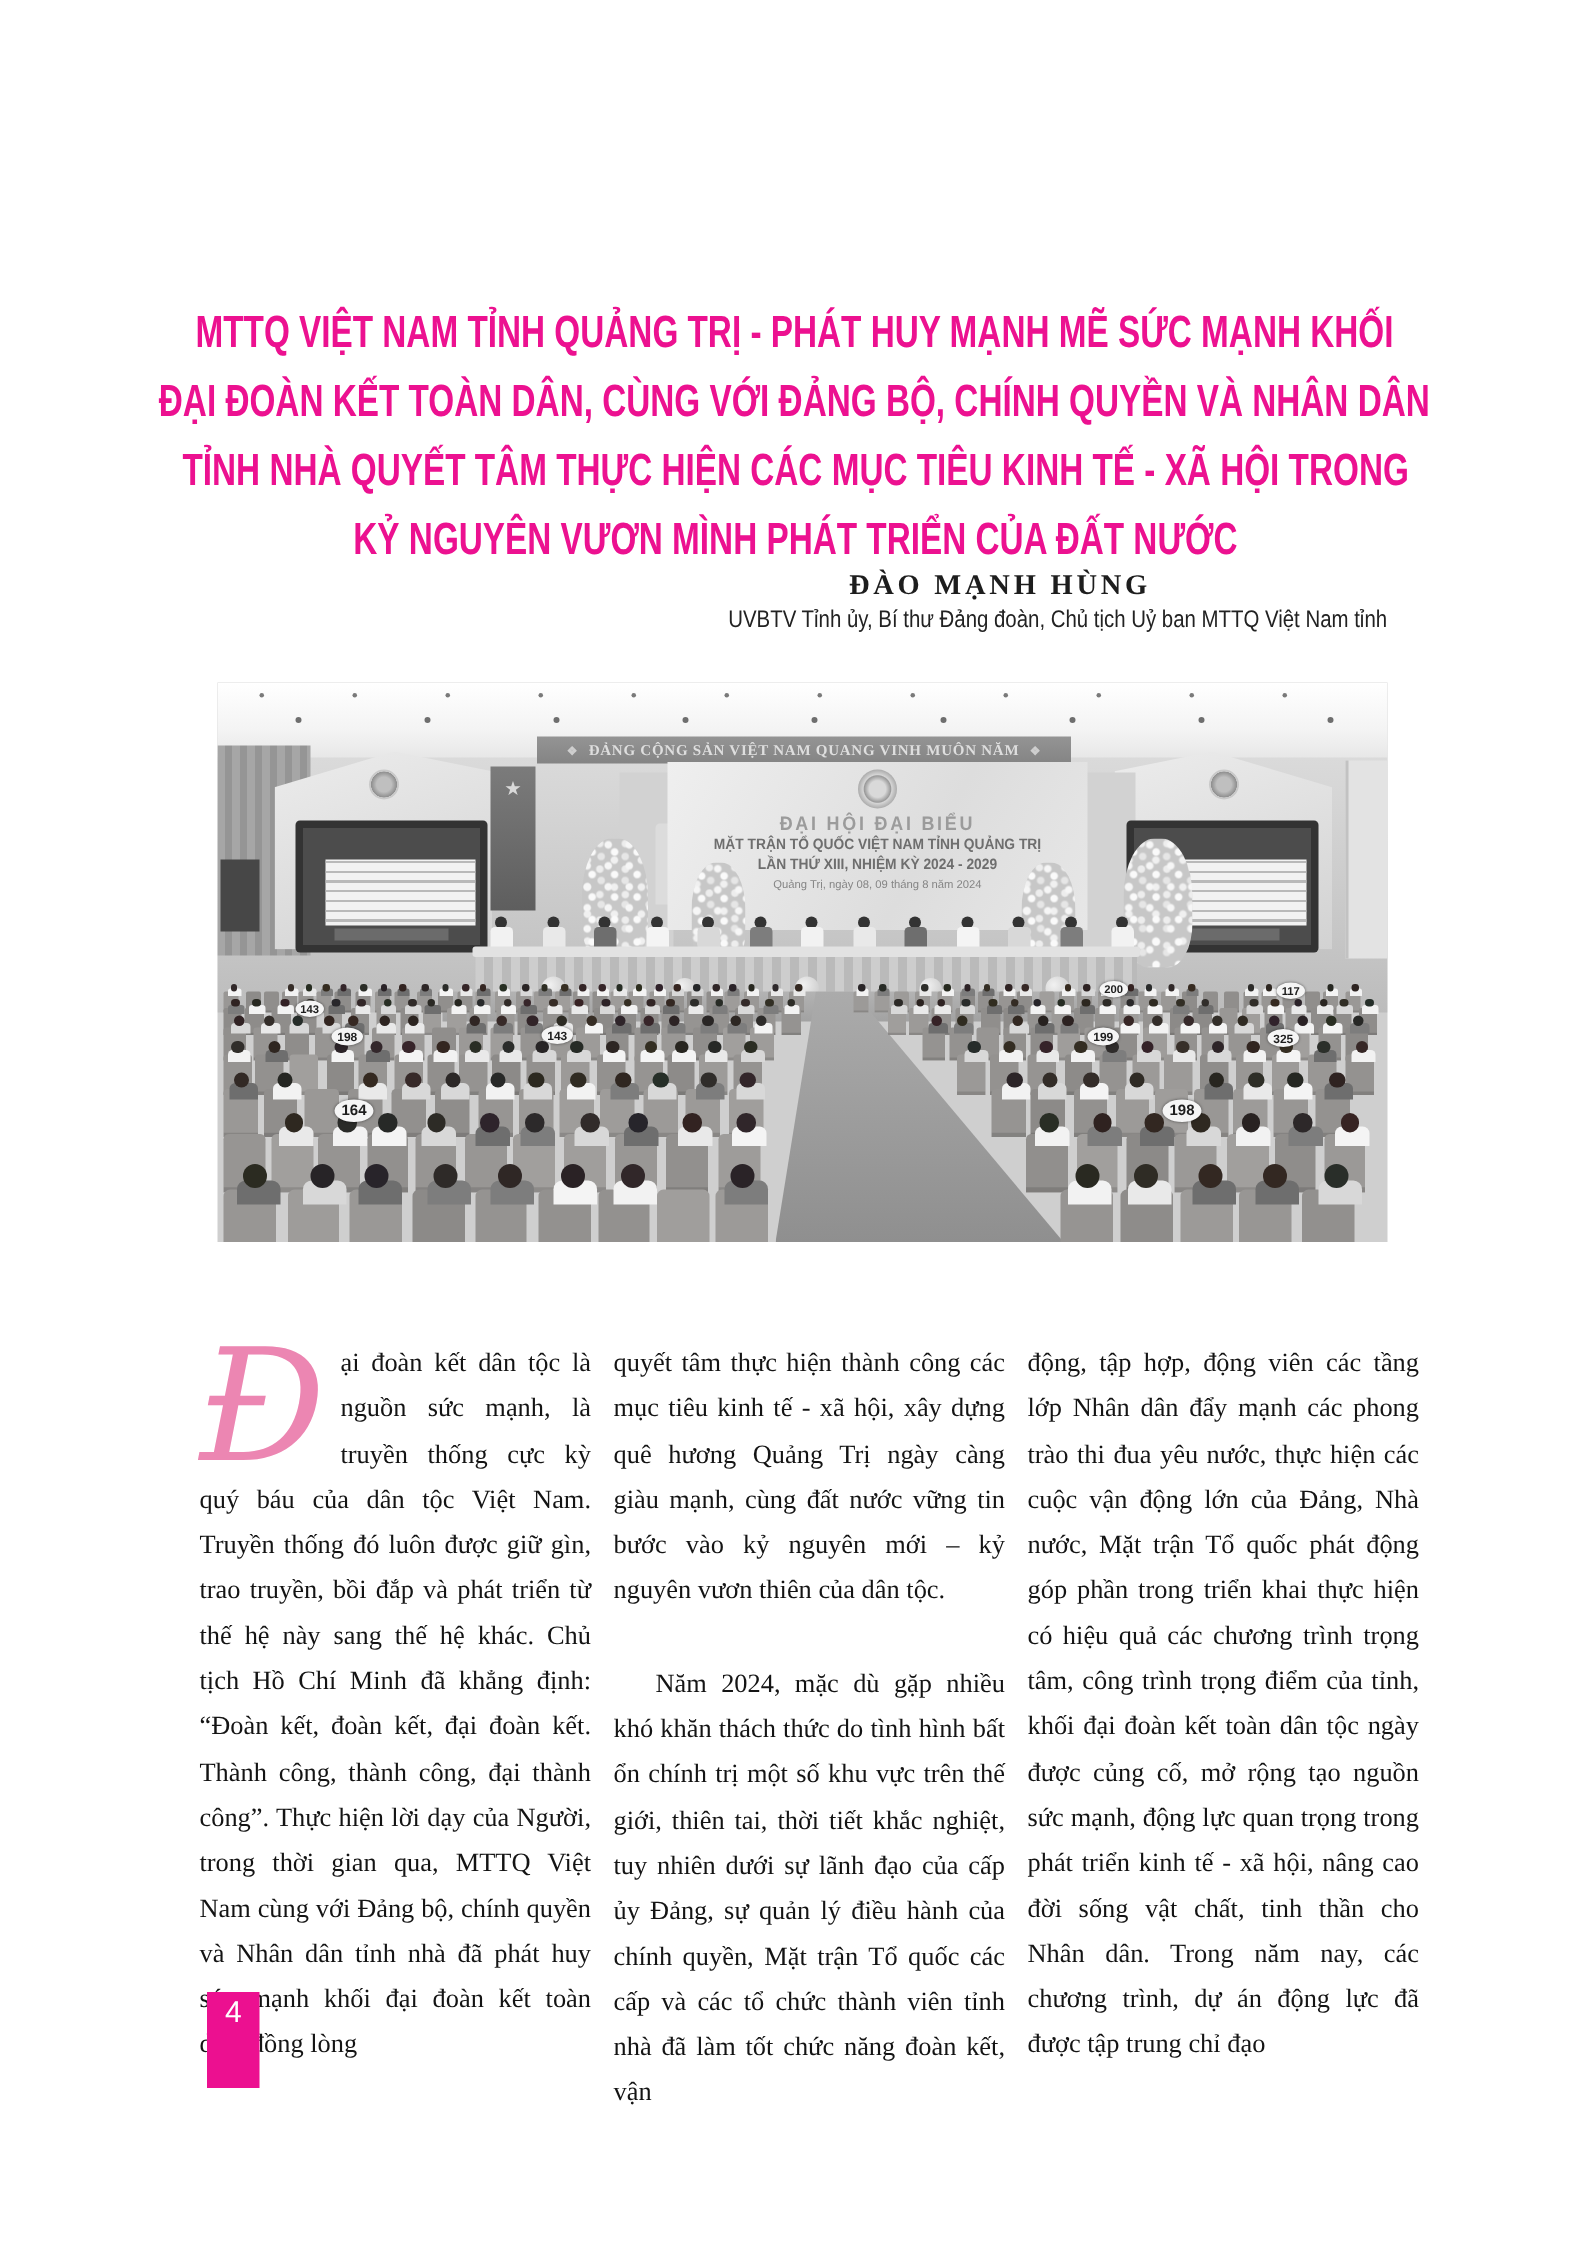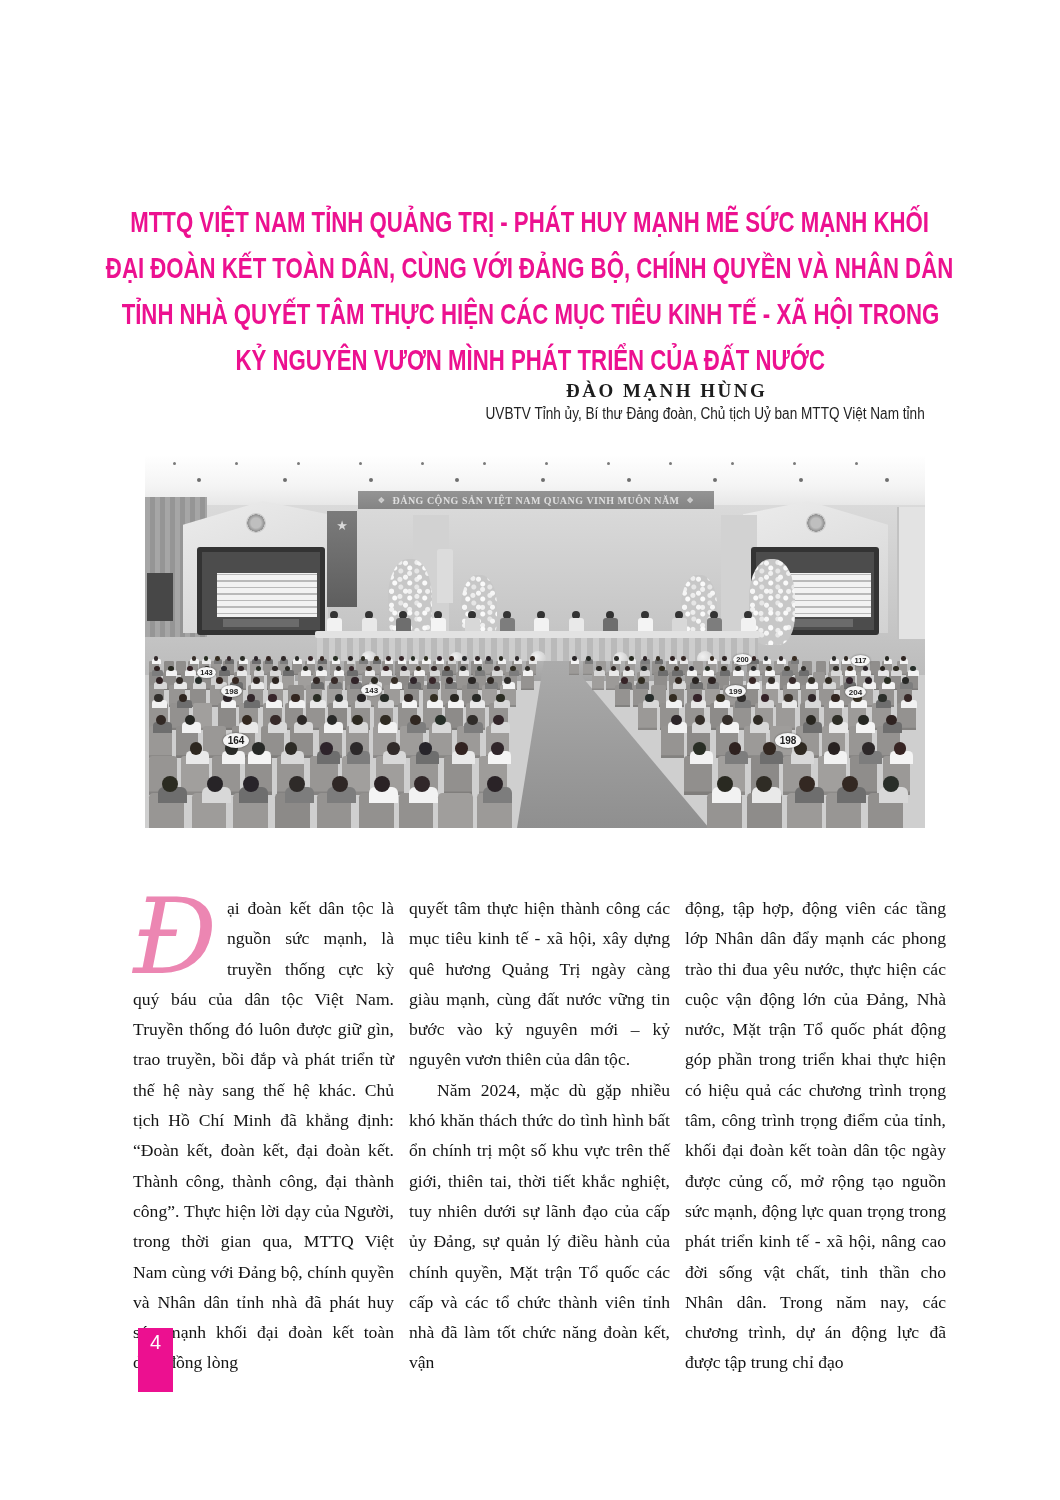--- a/index.html
+++ b/index.html
@@ -71,21 +71,21 @@
       font-family:"Liberation Sans","DejaVu Sans",sans-serif;font-weight:700;
       display:flex;align-items:center;justify-content:center;box-shadow:0 0 2px rgba(0,0,0,.55);z-index:40;}
 
   
   .caption{left:145px;top:841px;width:780px;text-align:center;font-style:italic;font-size:15.5px;color:#1c1c1c;}
 
   
   .columns{left:133px;top:893px;width:814px;display:flex;gap:15px;}
   .col{width:261px;font-size:17.6px;line-height:30.3px;text-align:justify;color:#141414;}
   .col p{margin:0;}
-  .col p.indent{text-indent:28px;}
+  .col p.indent{text-indent:28px;margin-top:32px;}
   .dropcap{float:left;font-family:"DejaVu Serif",serif;font-style:italic;font-weight:400;
       font-size:104px;line-height:80px;color:#ec86b2;padding:4px 10px 0 0;}
 
   
   .pagenum{left:138px;top:1328px;width:35px;height:64px;background:#EC1090;color:#ffffff;
       font-family:"Liberation Sans","DejaVu Sans",sans-serif;font-size:20px;font-weight:400;
       text-align:center;padding-top:3px;box-sizing:border-box;}
 </style>
 </head>
 <body>
@@ -144,20 +144,27 @@
     </div>
     <div class="abs wing" style="left:598px;top:46px;width:145px;height:132px;clip-path:polygon(0 10%,45% 0,100% 18%,100% 100%,0 100%);">
       <div class="wing-emblem"></div>
     </div>
     <div class="abs" style="left:268px;top:60px;width:36px;height:118px;background:#d2d2d2;"></div>
     <div class="abs" style="left:576px;top:60px;width:36px;height:118px;background:#d2d2d2;"></div>
 
     <div class="abs ph-flag"><span>★</span></div>
     <div class="abs ph-bust"></div>
 
+    <div class="abs ph-backdrop">
+      <div class="bd-emblem"></div>
+      <div class="bd-l1">ĐẠI HỘI ĐẠI BIỂU</div>
+      <div class="bd-l2">MẶT TRẬN TỔ QUỐC VIỆT NAM TỈNH QUẢNG TRỊ</div>
+      <div class="bd-l3">LẦN THỨ XIII, NHIỆM KỲ 2024 - 2029</div>
+      <div class="bd-l4">Quảng Trị, ngày 08, 09 tháng 8 năm 2024</div>
+    </div>
 
     <div class="abs tv" style="left:52px;top:92px;width:118px;height:78px;">
       <div class="slide">
           <div class="paper"></div>
           <div class="bar"></div>
         </div>
     </div>
     <div class="abs tv" style="left:606px;top:92px;width:118px;height:78px;">
       <div class="slide">
           <div class="paper"></div>
@@ -835,21 +842,21 @@
         <div style="position: absolute; left: 737.964px; top: 320.6px; width: 15.95px; height: 15.95px; border-radius: 50%; background: rgb(41, 46, 41);"></div>
       </div>
 
     <div class="abs seat-badge" style="left:52px;top:212px;width:19px;height:11px;font-size:7.5px;">143</div>
     <div class="abs seat-badge" style="left:76px;top:230px;width:21px;height:12px;font-size:8px;">198</div>
     <div class="abs seat-badge" style="left:216px;top:229px;width:21px;height:12px;font-size:8px;">143</div>
     <div class="abs seat-badge" style="left:78px;top:278px;width:26px;height:15px;font-size:10px;">164</div>
     <div class="abs seat-badge" style="left:588px;top:199px;width:19px;height:11px;font-size:7.5px;">200</div>
     <div class="abs seat-badge" style="left:706px;top:200px;width:19px;height:11px;font-size:7.5px;">117</div>
     <div class="abs seat-badge" style="left:580px;top:230px;width:21px;height:12px;font-size:8px;">199</div>
-    <div class="abs seat-badge" style="left:700px;top:231px;width:21px;height:12px;font-size:8px;">204</div>
+    <div class="abs seat-badge" style="left:700px;top:231px;width:21px;height:12px;font-size:8px;">325</div>
     <div class="abs seat-badge" style="left:630px;top:278px;width:26px;height:15px;font-size:10px;">198</div>
   </div>
 
 
   <div class="abs columns">
     <div class="col">
       <p><span class="dropcap">Đ</span><span>ại đoàn kết dân tộc là nguồn sức mạnh, là truyền thống cực kỳ quý báu của dân tộc Việt Nam. Truyền thống đó luôn được giữ gìn, trao truyền, bồi đắp và phát triển từ thế hệ này sang thế hệ khác. Chủ tịch Hồ Chí Minh đã khẳng định: “Đoàn kết, đoàn kết, đại đoàn kết. Thành công, thành công, đại thành công”. Thực hiện lời dạy của Người, trong thời gian qua, MTTQ Việt Nam cùng với Đảng bộ, chính quyền và Nhân dân tỉnh nhà đã phát huy sức mạnh khối đại đoàn kết toàn dân, đồng lòng</span></p>
     </div>
     <div class="col">
       <p>quyết tâm thực hiện thành công các mục tiêu kinh tế - xã hội, xây dựng quê hương Quảng Trị ngày càng giàu mạnh, cùng đất nước vững tin bước vào kỷ nguyên mới – kỷ nguyên vươn thiên của dân tộc.</p>

